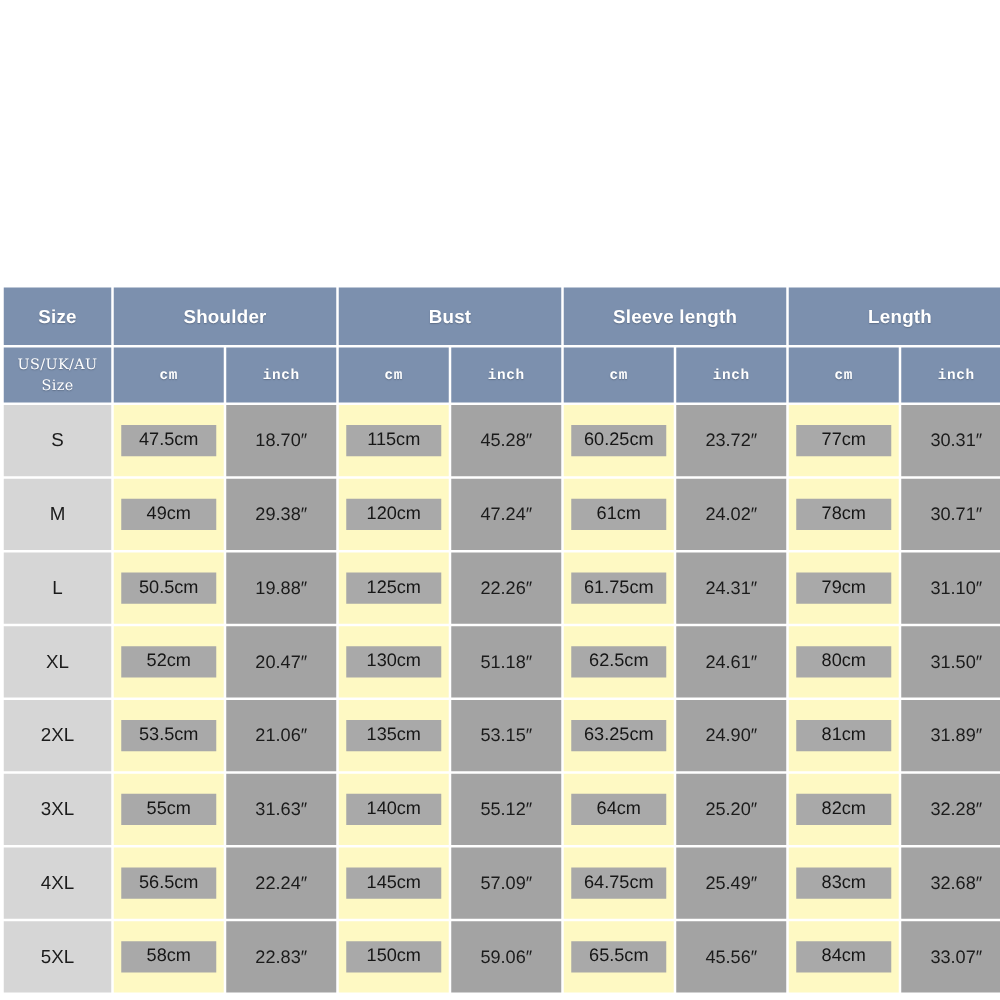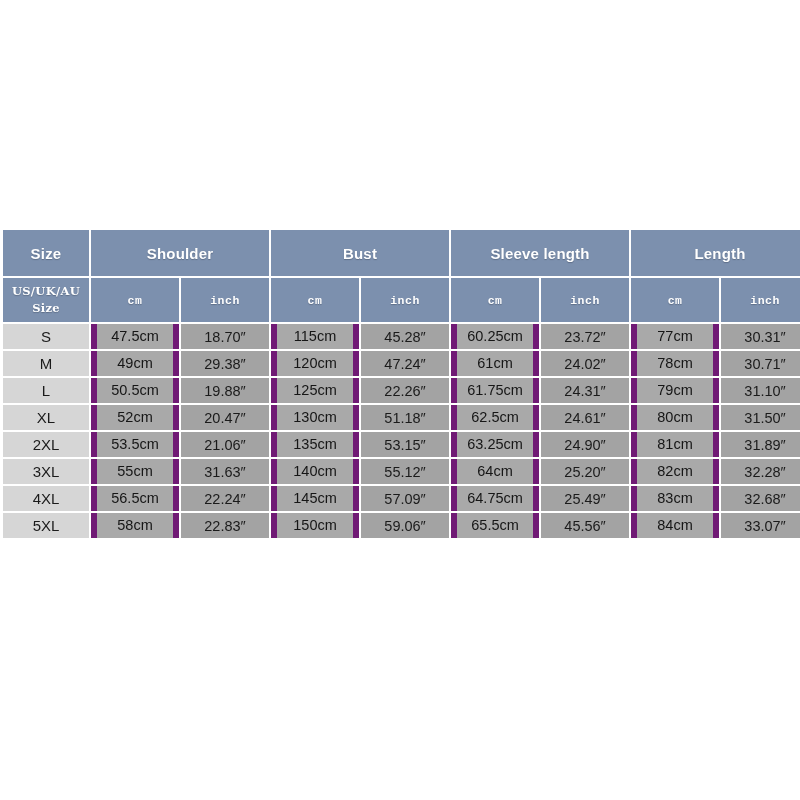--- a/index.html
+++ b/index.html
@@ -53,21 +53,21 @@
     text-align: center;
     vertical-align: middle;
     letter-spacing: 0.5px;
     text-shadow: 0 1px 1px rgba(60,70,90,0.45);
   }
 
   th.sizehead {
     background: #7c90ae;
     color: #ffffff;
     font-family: "DejaVu Serif", serif;
-    font-weight: bold;
+    font-weight: normal;
     font-size: 11.5px;
     line-height: 1.45;
     text-align: center;
     vertical-align: middle;
     letter-spacing: 0.3px;
     text-shadow: 0 1px 1px rgba(60,70,90,0.45);
   }
 
   
   td {
@@ -83,22 +83,22 @@
   td.sizecell {
     background: #d6d6d6;
     font-size: 15px;
   }
 
   td.inchcell {
     background: #a3a3a3;
   }
 
   td.cmcell {
-    background: #701a75;
-    padding: 0 6px;
+    background: #fef9c3;
+    padding: 16px 6px;
   }
   td.cmcell .pill {
     display: block;
     background: #a9a9a9;
     height: 25px;
     line-height: 25px;
     color: #161616;
   }
 
   .label-sub {

